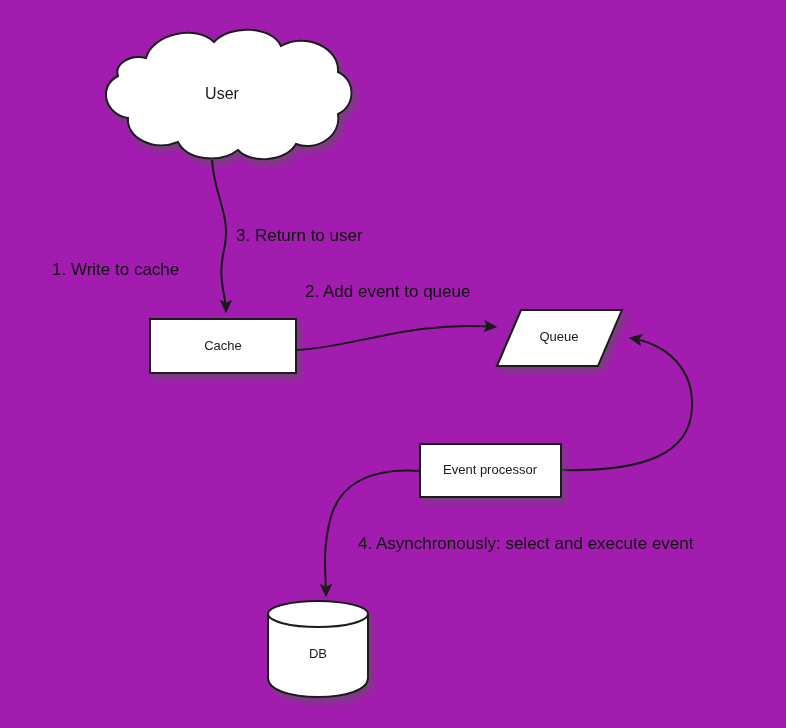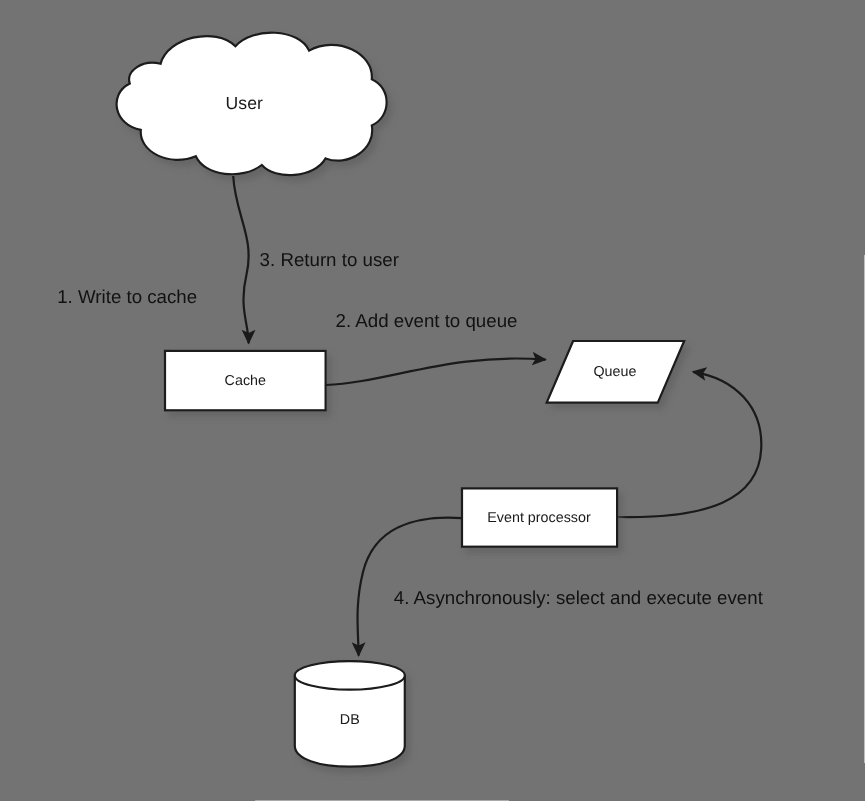--- a/index.html
+++ b/index.html
@@ -11,21 +11,21 @@
   body {
     font-family: "Liberation Sans", sans-serif;
     width: 786px;
     height: 728px;
     overflow: hidden;
   }
   #diagram-root {
     position: relative;
     width: 786px;
     height: 728px;
-    background: #737373;
+    background: #a21caf;
     text-decoration: underline;
   }
   svg#diagram-canvas {
     position: absolute;
     top: 0;
     left: 0;
     width: 786px;
     height: 728px;
     display: block;
   }

